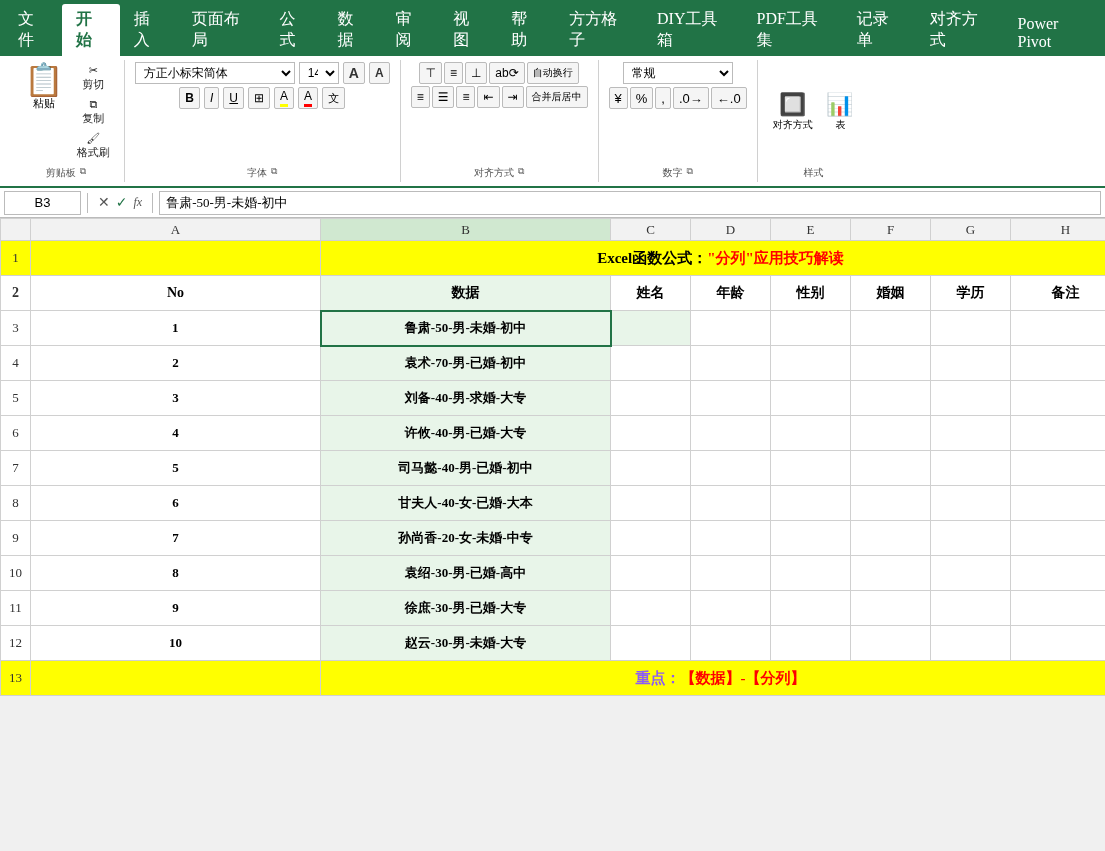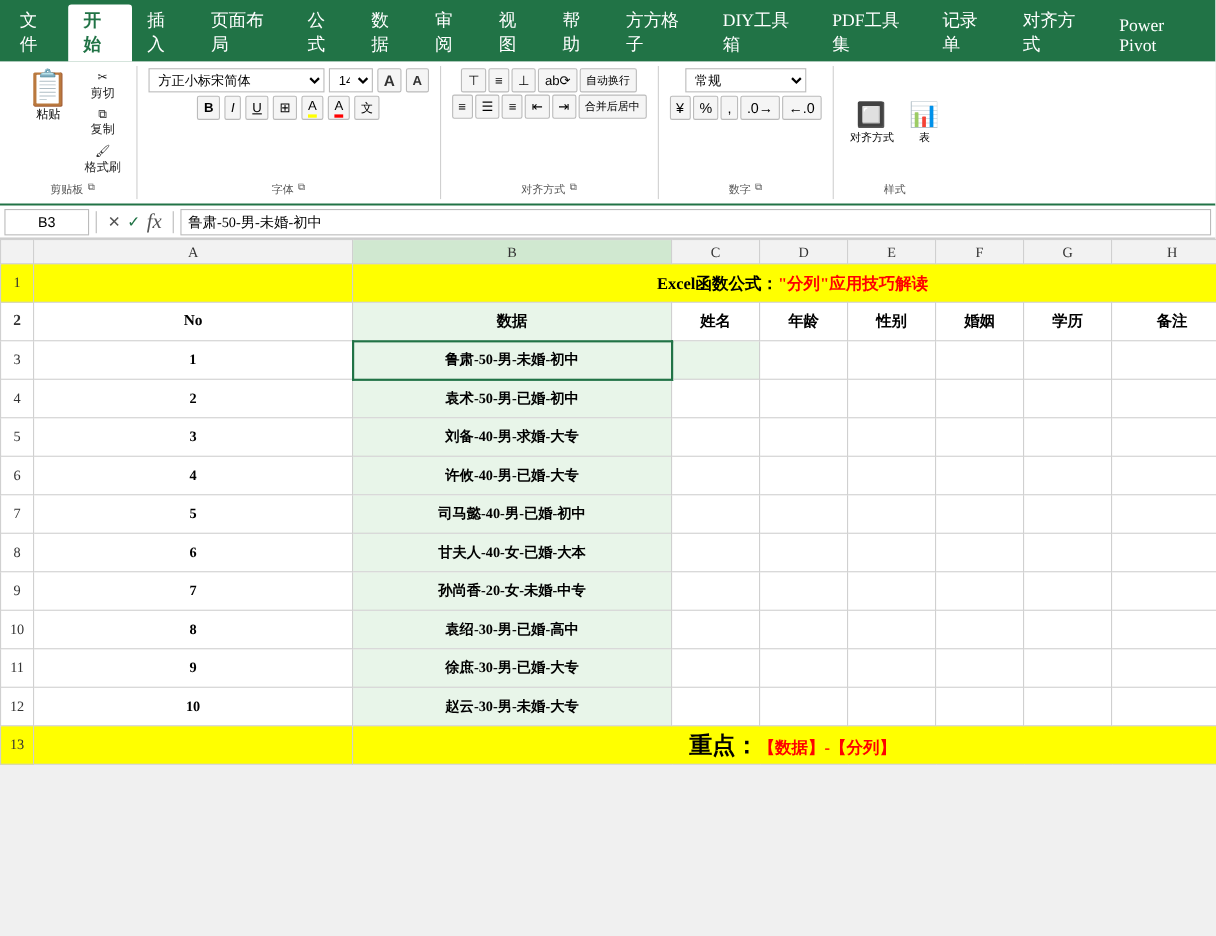--- a/index.html
+++ b/index.html
@@ -430,21 +430,21 @@
     </div>
   </div>
 </div>
 
 <div class="formula-bar">
   <input class="cell-ref-box" value="B3" style="">
   <div class="formula-bar-divider"></div>
   <div class="formula-icons">
     <span style="cursor:pointer;">✕</span>
     <span style="cursor:pointer;color:#217346;">✓</span>
-    <span style="cursor:pointer;font-style:italic;font-size:19px;">fx</span>
+    <span style="cursor:pointer;font-style:italic;font-size:12px;">fx</span>
   </div>
   <div class="formula-bar-divider"></div>
   <input class="formula-input" value="鲁肃-50-男-未婚-初中" style="">
 </div>
 
 <div class="spreadsheet-container">
   <table class="spreadsheet">
     <colgroup>
       <col class="col-a">
       <col class="col-b">
@@ -499,21 +499,21 @@
         <td class="cell col-b-selected" style="background:#e8f5e9;"></td>
         <td class="cell"></td>
         <td class="cell"></td>
         <td class="cell"></td>
         <td class="cell"></td>
         <td class="cell"></td>
       </tr>
       <tr class="data-row">
         <td class="row-header">4</td>
         <td class="cell cell-center cell-bold">2</td>
-        <td class="cell cell-center cell-bold col-b-selected">袁术-50-男-已婚-初中</td>
+        <td class="cell cell-center cell-bold col-b-selected">袁术-70-男-已婚-初中</td>
         <td class="cell"></td>
         <td class="cell"></td>
         <td class="cell"></td>
         <td class="cell"></td>
         <td class="cell"></td>
         <td class="cell"></td>
       </tr>
       <tr class="data-row">
         <td class="row-header">5</td>
         <td class="cell cell-center cell-bold">3</td>
@@ -600,18 +600,18 @@
         <td class="cell"></td>
         <td class="cell"></td>
         <td class="cell"></td>
         <td class="cell"></td>
       </tr>
 
       <tr class="row-yellow">
         <td class="row-header">13</td>
         <td class="cell"></td>
         <td class="cell" colspan="7" style="text-align:center;">
-          <span style="font-size:21px;font-weight:bold;color:#000000;">重点：</span><span style="font-size:15px;font-weight:bold;color:#ff0000;">【数据】-【分列】</span>
+          <span style="font-size:15px;font-weight:bold;color:#8b5cf6;">重点：</span><span style="font-size:15px;font-weight:bold;color:#ff0000;">【数据】-【分列】</span>
         </td>
       </tr>
     </tbody>
   </table>
 </div>
 
 </body></html>

